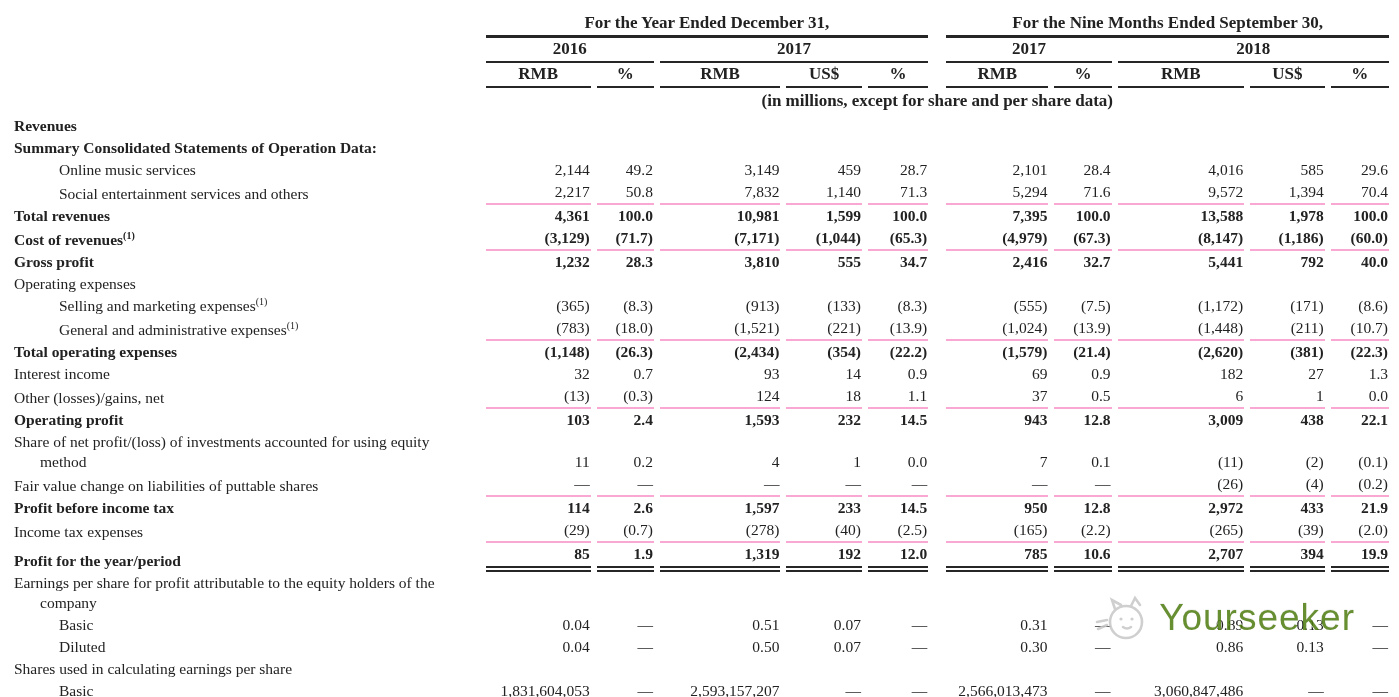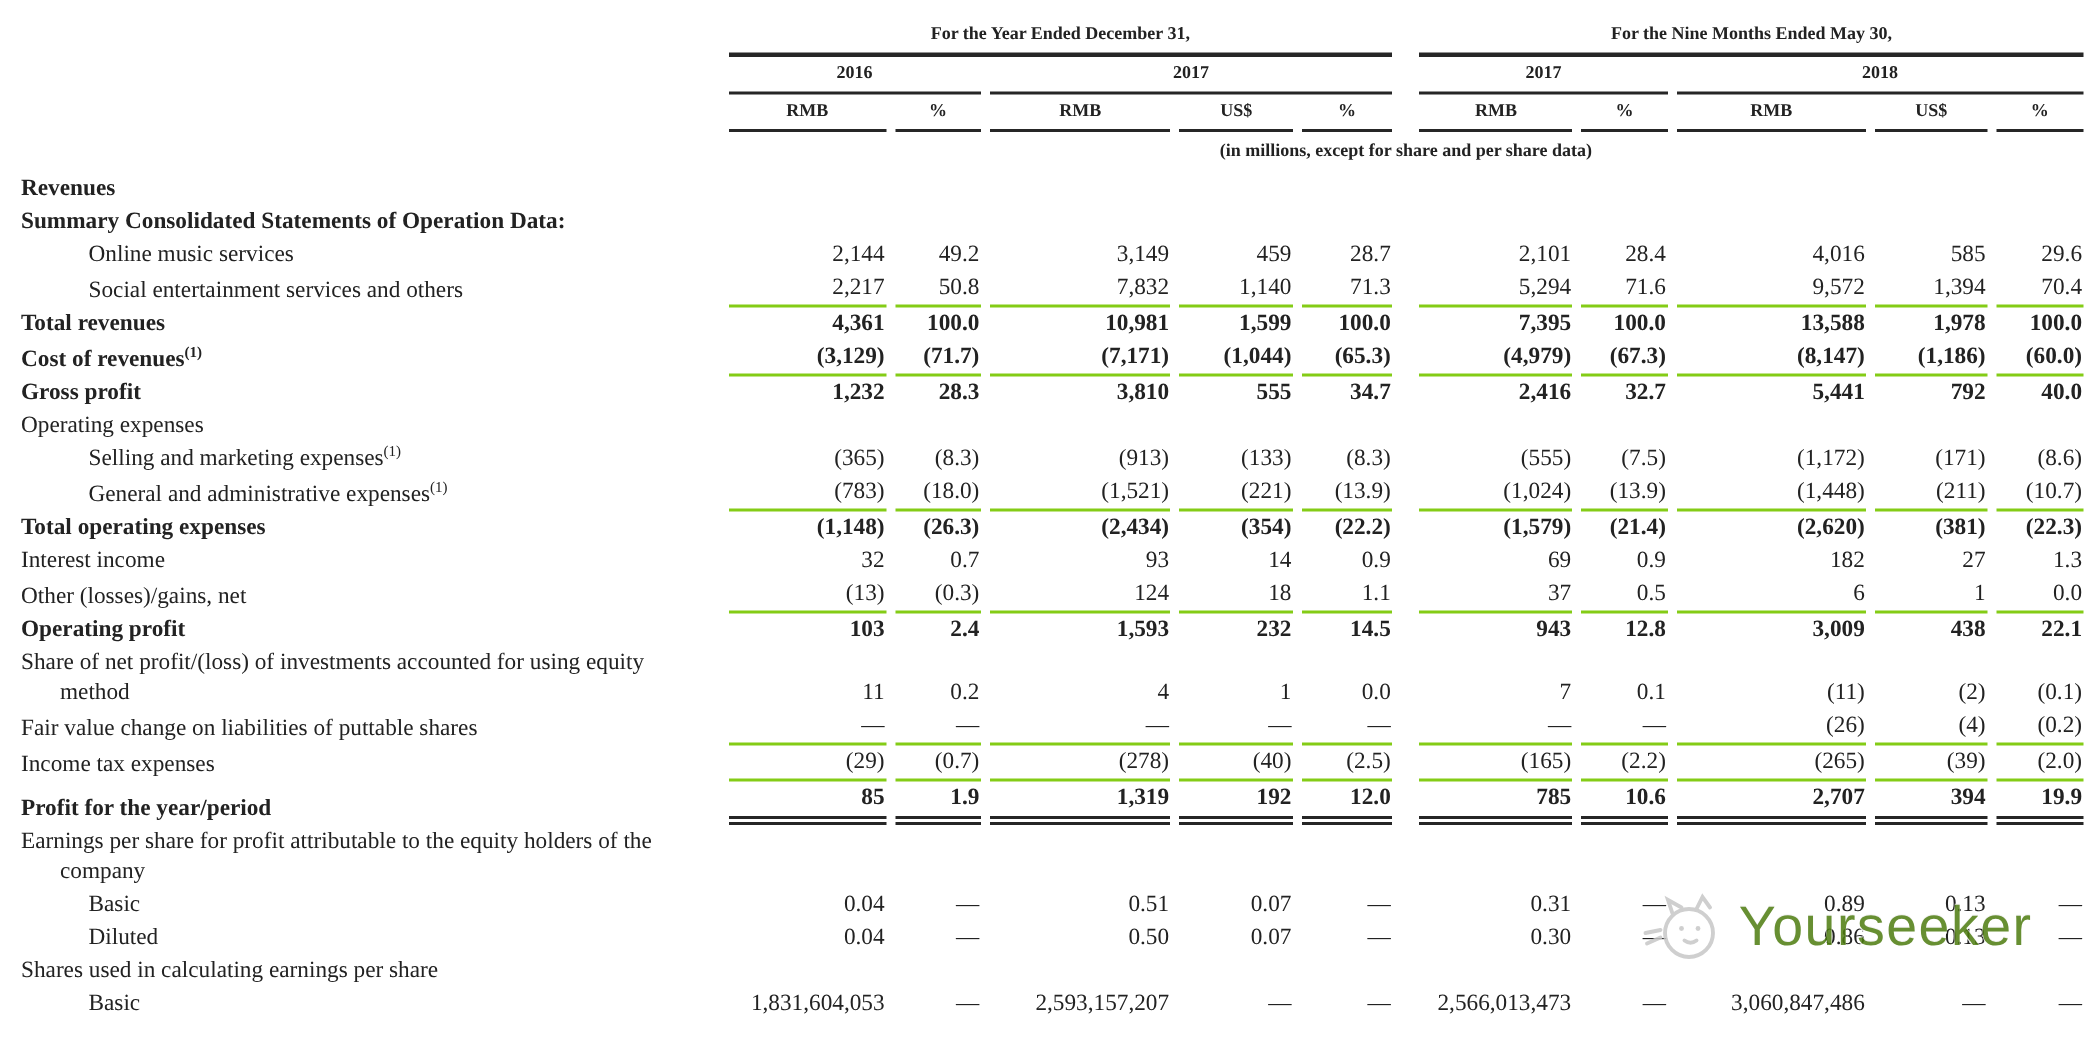--- a/index.html
+++ b/index.html
@@ -9,31 +9,31 @@
   .page { padding: 12px 4px 0 8px; position: relative; }
 
   table { border-collapse: separate; border-spacing: 6px 0; table-layout: fixed; width: 1387px; }
   col.lblcol { width: 456px; }
   col.c-rmb1 { width: 103px; } col.c-pct1 { width: 56px; }
   col.c-rmb2 { width: 118px; } col.c-usd2 { width: 74px; } col.c-pct2 { width: 59px; }
   col.c-sep  { width: 6px; }
   col.c-rmb3 { width: 100px; } col.c-pct3 { width: 56px; }
   col.c-rmb4 { width: 124px; } col.c-usd4 { width: 73px; } col.c-pct4 { width: 57px; }
 
-  th { font-weight: bold; padding: 0 0 2px 0; line-height: 21px; font-size: 12px; vertical-align: bottom; }
+  th { font-weight: bold; padding: 0 0 2px 0; line-height: 21px; font-size: 17px; vertical-align: bottom; }
   .group-th { text-align: center; border-bottom: 3px solid #262626; }
   .year-th  { border-bottom: 2px solid #262626; }
   .sub-th   { text-align: center; border-bottom: 2px solid #262626; }
   .note-th  { text-align: center; padding-top: 2px; padding-bottom: 4px; }
 
   td { padding: 1px 1px; line-height: 20px; font-size: 15.5px; vertical-align: bottom; }
   td.lbl { text-align: left; text-indent: -26px; }
   td.num { text-align: right; white-space: nowrap; }
   .b { font-weight: bold; }
-  .rs { border-bottom: 2px solid #84cc16; }
+  .rs { border-bottom: 2px solid #f9a8d4; }
   .rd { border-bottom: 6px double #262626; padding-bottom: 2px; }
   sup { font-size: 10px; line-height: 0; }
 
   .watermark { position: absolute; right: 44px; top: 592px; display: flex; align-items: center;
                gap: 8px; pointer-events: none; opacity: 0.85; }
   .watermark span { font-family: "Liberation Sans", "DejaVu Sans", sans-serif; font-size: 37px;
                     color: #4d7c0f; text-shadow: 0 1px 0 #ffffff, 0 -1px 0 #efefef; letter-spacing: 1px; }
 </style>
 </head>
 <body>
@@ -52,21 +52,21 @@
         <col class="c-pct3">
         <col class="c-rmb4">
         <col class="c-usd4">
         <col class="c-pct4">
     </colgroup>
     <thead>
       <tr>
         <th></th>
         <th class="group-th" colspan="5">For the Year Ended December 31,</th>
         <th></th>
-        <th class="group-th" colspan="5">For the Nine Months Ended May 30,</th>
+        <th class="group-th" colspan="5">For the Nine Months Ended September 30,</th>
       </tr>
       <tr>
         <th></th>
         <th class="year-th" colspan="2">2016</th>
         <th class="year-th" colspan="3">2017</th>
         <th></th>
         <th class="year-th" colspan="2">2017</th>
         <th class="year-th" colspan="3">2018</th>
       </tr>
       <tr>
@@ -305,20 +305,34 @@
           <td class="num rs">—</td>
           <td class="num rs">—</td>
           <td class="num rs">—</td>
           <td class="num rs">—</td>
           <td></td>
           <td class="num rs">—</td>
           <td class="num rs">—</td>
           <td class="num rs">(26)</td>
           <td class="num rs">(4)</td>
           <td class="num rs">(0.2)</td>
+        </tr>
+        <tr>
+          <td class="lbl b" style="padding-left: 26px;"><span>Profit before income tax</span></td>
+          <td class="num b">114</td>
+          <td class="num b">2.6</td>
+          <td class="num b">1,597</td>
+          <td class="num b">233</td>
+          <td class="num b">14.5</td>
+          <td></td>
+          <td class="num b">950</td>
+          <td class="num b">12.8</td>
+          <td class="num b">2,972</td>
+          <td class="num b">433</td>
+          <td class="num b">21.9</td>
         </tr>
         <tr>
           <td class="lbl" style="padding-left: 26px; margin-left: 45px;"><span>Income tax expenses</span></td>
           <td class="num rs">(29)</td>
           <td class="num rs">(0.7)</td>
           <td class="num rs">(278)</td>
           <td class="num rs">(40)</td>
           <td class="num rs">(2.5)</td>
           <td></td>
           <td class="num rs">(165)</td>

